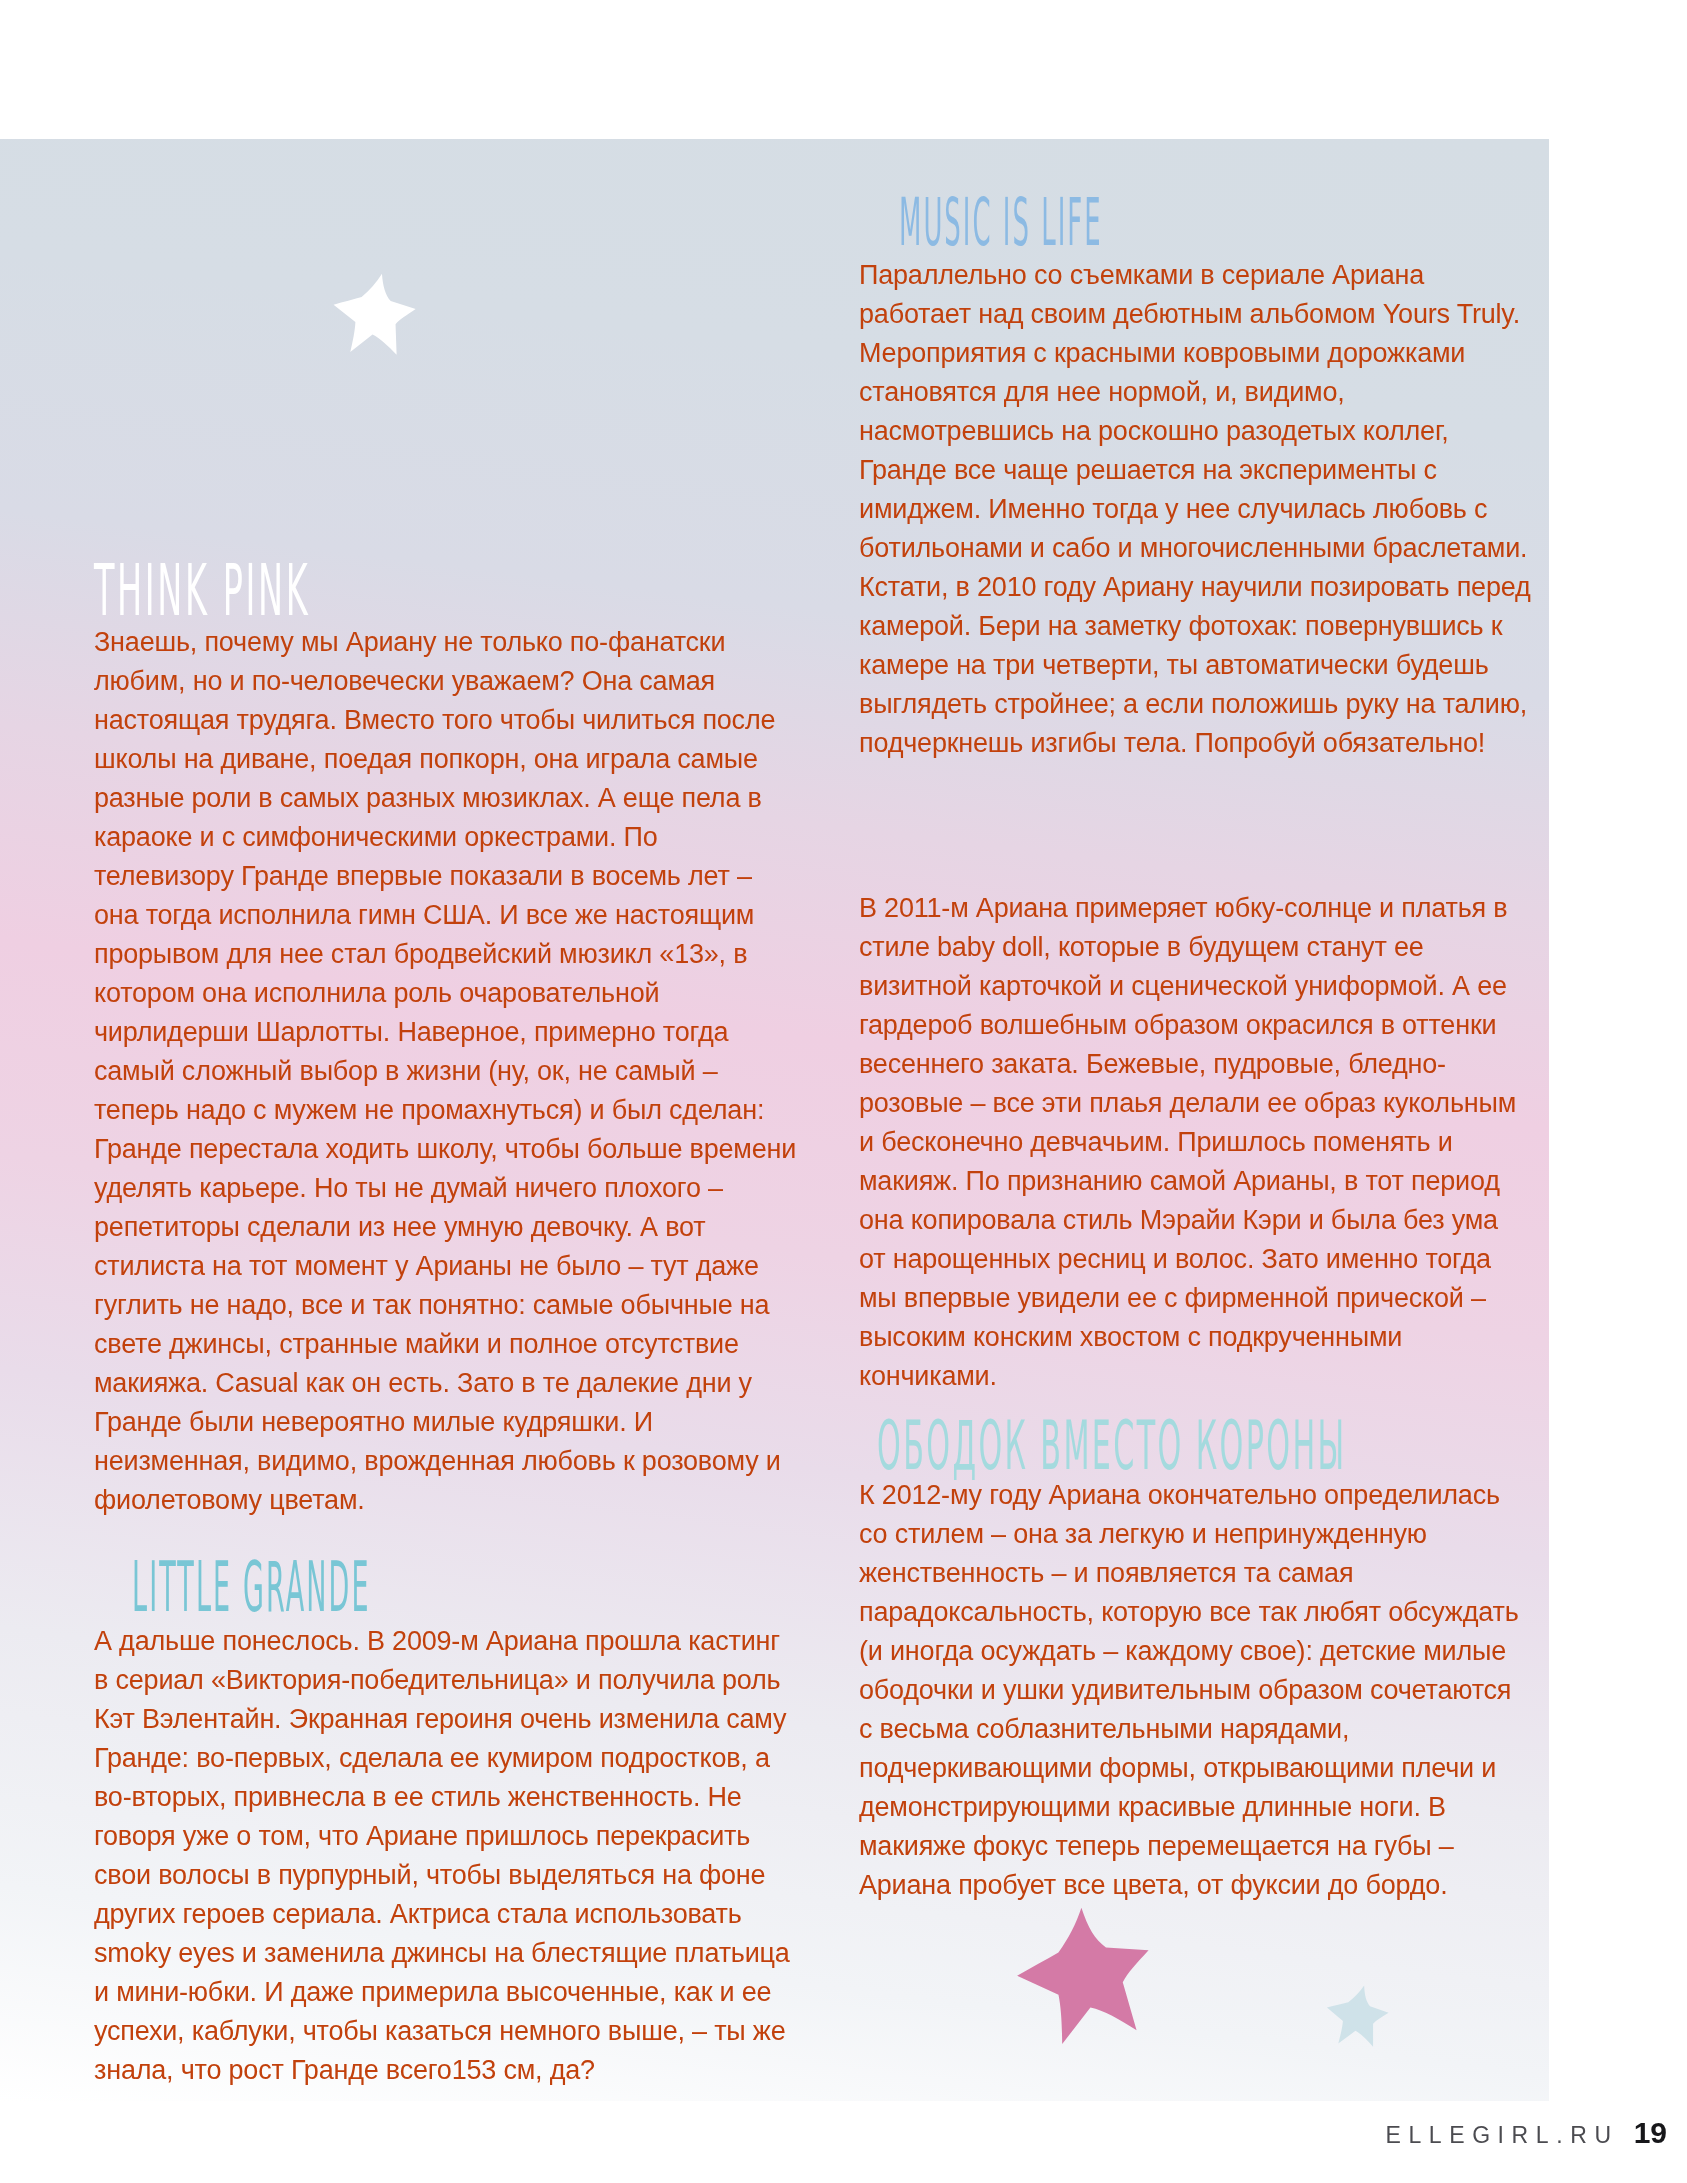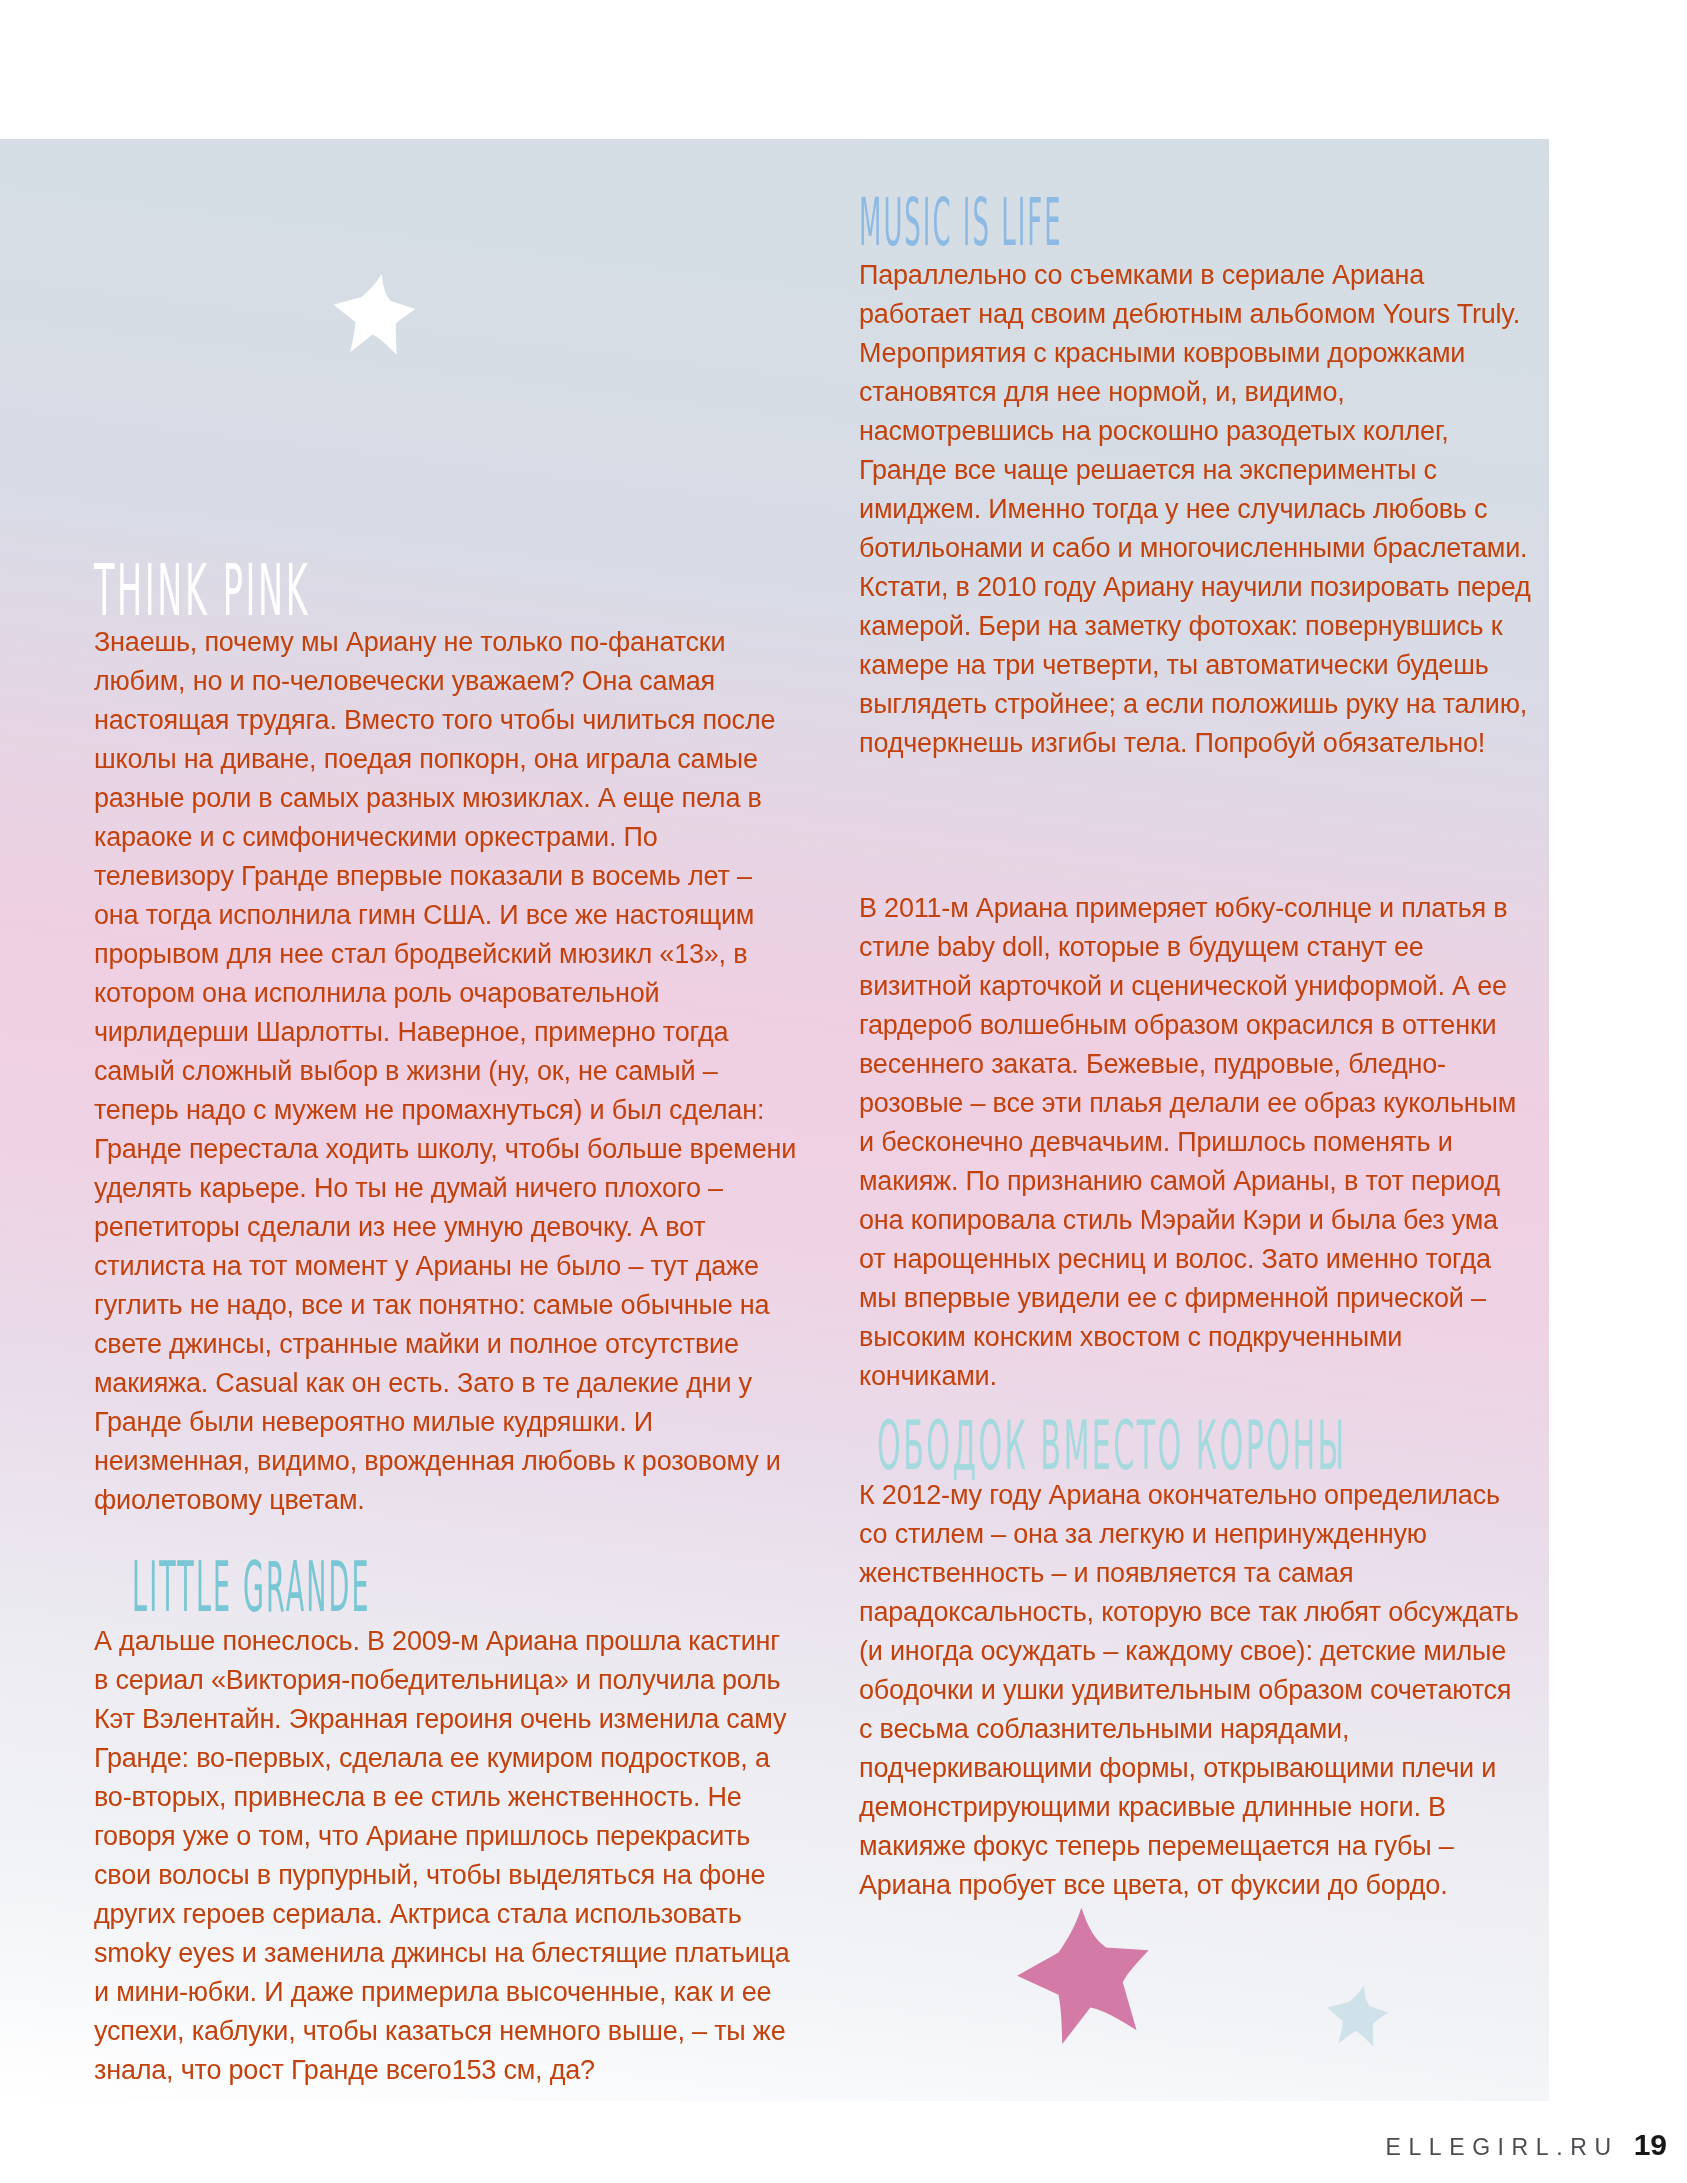--- a/index.html
+++ b/index.html
@@ -45,21 +45,21 @@
     color:#c2410c;
     letter-spacing:-0.2px;
     text-align:left;
   }
   .col-left{left:94px;width:704px;}
   .col-right{left:859px;width:672px;}
   .star{position:absolute;}
   .footer{
     position:absolute;
     right:20px;top:2116px;
-    display:flex;align-items:baseline;gap:15px;margin-top:12px;
+    display:flex;align-items:baseline;gap:15px;
   }
   .footer .site{
     font-size:23px;letter-spacing:7.6px;color:#4b4b50;font-weight:normal;
   }
   .footer .num{
     font-size:30px;font-weight:bold;color:#17171a;letter-spacing:0;
   }
 </style>
 </head>
 <body>
@@ -85,21 +85,21 @@
   </div>
 
   <div class="block col-left body-text" style="top:623px;">Знаешь, почему мы Ариану не только по-фанатски любим, но и по-человечески уважаем? Она самая настоящая трудяга. Вместо того чтобы чилиться после школы на диване, поедая попкорн, она играла самые разные роли в самых разных мюзиклах. А еще пела в караоке и с симфоническими оркестрами. По телевизору Гранде впервые показали в восемь лет – она тогда исполнила гимн США. И все же настоящим прорывом для нее стал бродвейский мюзикл «13», в котором она исполнила роль очаровательной чирлидерши Шарлотты. Наверное, примерно тогда самый сложный выбор в жизни (ну, ок, не самый – теперь надо с мужем не промахнуться) и был сделан: Гранде перестала ходить школу, чтобы больше времени уделять карьере. Но ты не думай ничего плохого – репетиторы сделали из нее умную девочку. А вот стилиста на тот момент у Арианы не было – тут даже гуглить не надо, все и так понятно: самые обычные на свете джинсы, странные майки и полное отсутствие макияжа. Casual как он есть. Зато в те далекие дни у Гранде были невероятно милые кудряшки. И неизменная, видимо, врожденная любовь к розовому и фиолетовому цветам.</div>
 
   <div class="block" style="left:132px;top:1553px;">
     <span class="hd hd-teal hd-little">LITTLE GRANDE</span>
   </div>
 
   <div class="block col-left body-text" style="top:1622px;">А дальше понеслось. В 2009-м Ариана прошла кастинг в сериал «Виктория-победительница» и получила роль Кэт Вэлентайн. Экранная героиня очень изменила саму Гранде: во-первых, сделала ее кумиром подростков, а во-вторых, привнесла в ее стиль женственность. Не говоря уже о том, что Ариане пришлось перекрасить свои волосы в пурпурный, чтобы выделяться на фоне других героев сериала. Актриса стала использовать smoky eyes и заменила джинсы на блестящие платьица и мини-юбки. И даже примерила высоченные, как и ее успехи, каблуки, чтобы казаться немного выше, – ты же знала, что рост Гранде всего153 см, да?</div>
 
-  <div class="block col-right" style="top:190px;">
+  <div class="block col-right" style="top:190px;margin-left:40px;">
     <span class="hd hd-sky hd-music">MUSIC IS LIFE</span>
   </div>
 
   <div class="block col-right body-text" style="top:256px;">Параллельно со съемками в сериале Ариана работает над своим дебютным альбомом Yours Truly. Мероприятия с красными ковровыми дорожками становятся для нее нормой, и, видимо, насмотревшись на роскошно разодетых коллег, Гранде все чаще решается на эксперименты с имиджем. Именно тогда у нее случилась любовь с ботильонами и сабо и многочисленными браслетами. Кстати, в 2010 году Ариану научили позировать перед камерой. Бери на заметку фотохак: повернувшись к камере на три четверти, ты автоматически будешь выглядеть стройнее; а если положишь руку на талию, подчеркнешь изгибы тела. Попробуй обязательно!</div>
 
 
   <div class="block col-right body-text" style="top:889px;">В 2011-м Ариана примеряет юбку-солнце и платья в стиле baby doll, которые в будущем станут ее визитной карточкой и сценической униформой. А ее гардероб волшебным образом окрасился в оттенки весеннего заката. Бежевые, пудровые, бледно-розовые – все эти плаья делали ее образ кукольным и бесконечно девчачьим. Пришлось поменять и макияж. По признанию самой Арианы, в тот период она копировала стиль Мэрайи Кэри и была без ума от нарощенных ресниц и волос. Зато именно тогда мы впервые увидели ее с фирменной прической – высоким конским хвостом с подкрученными кончиками.</div>
 
   <div class="block col-right" style="top:1413px;margin-left:18px;">
     <span class="hd hd-cyan hd-obodok">ОБОДОК ВМЕСТО КОРОНЫ</span>

